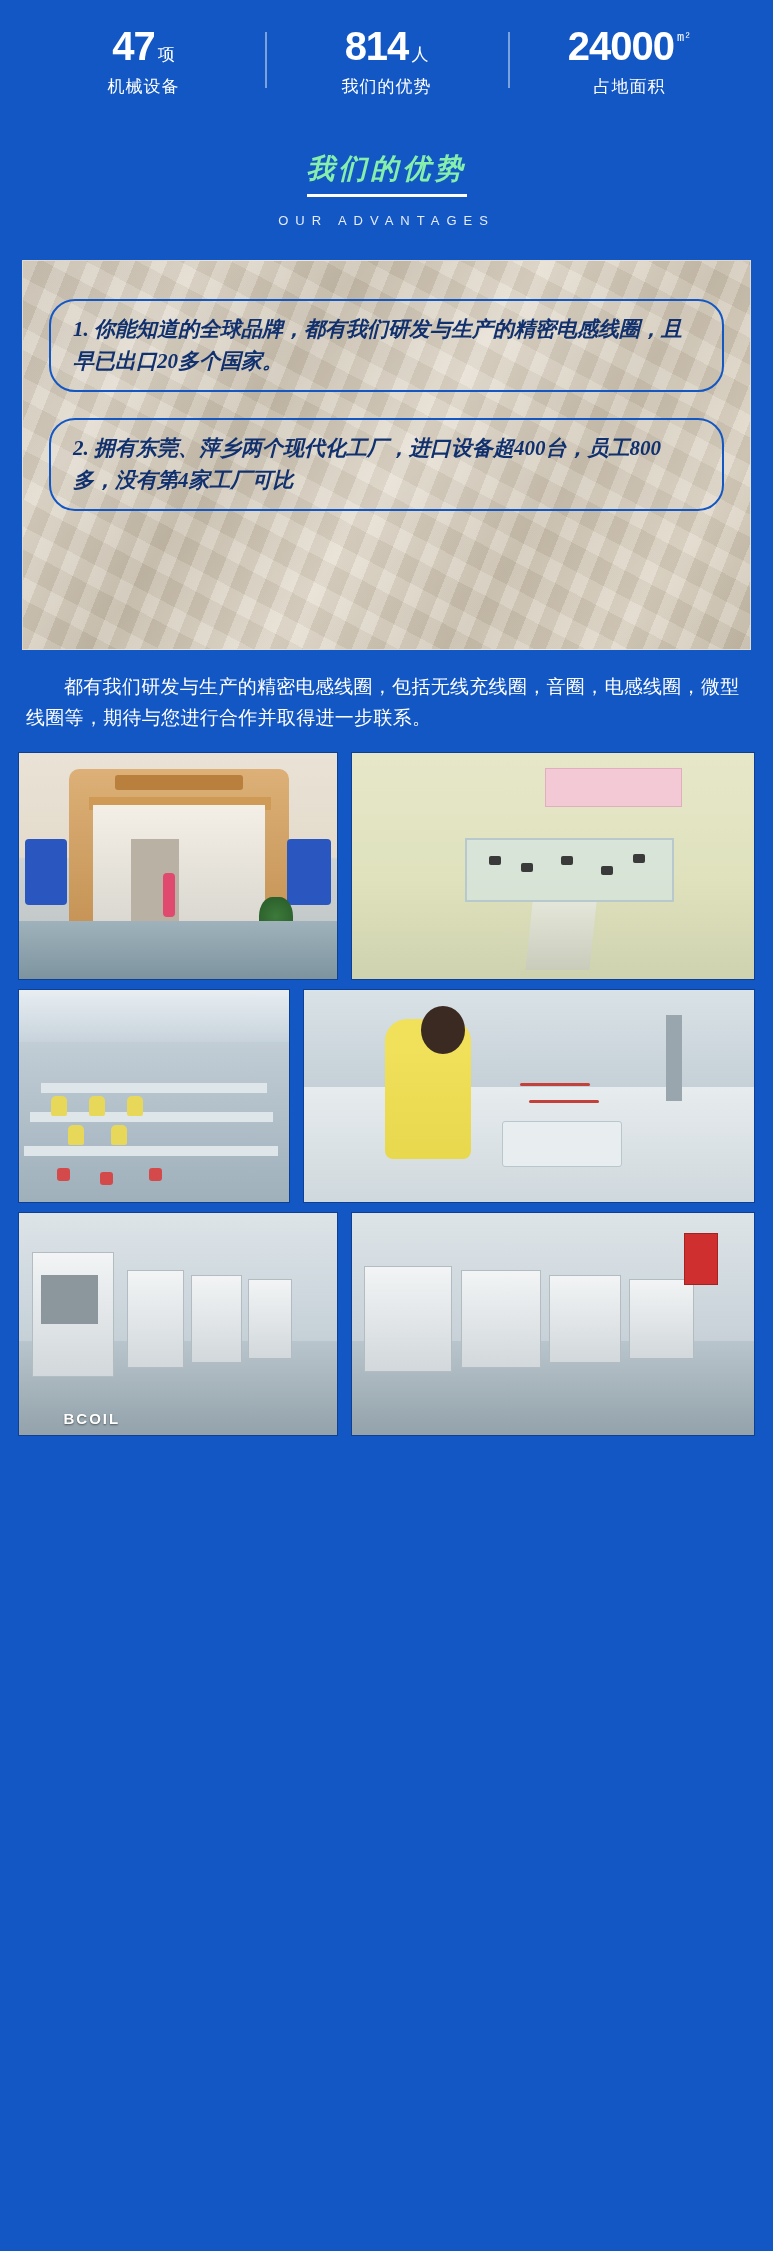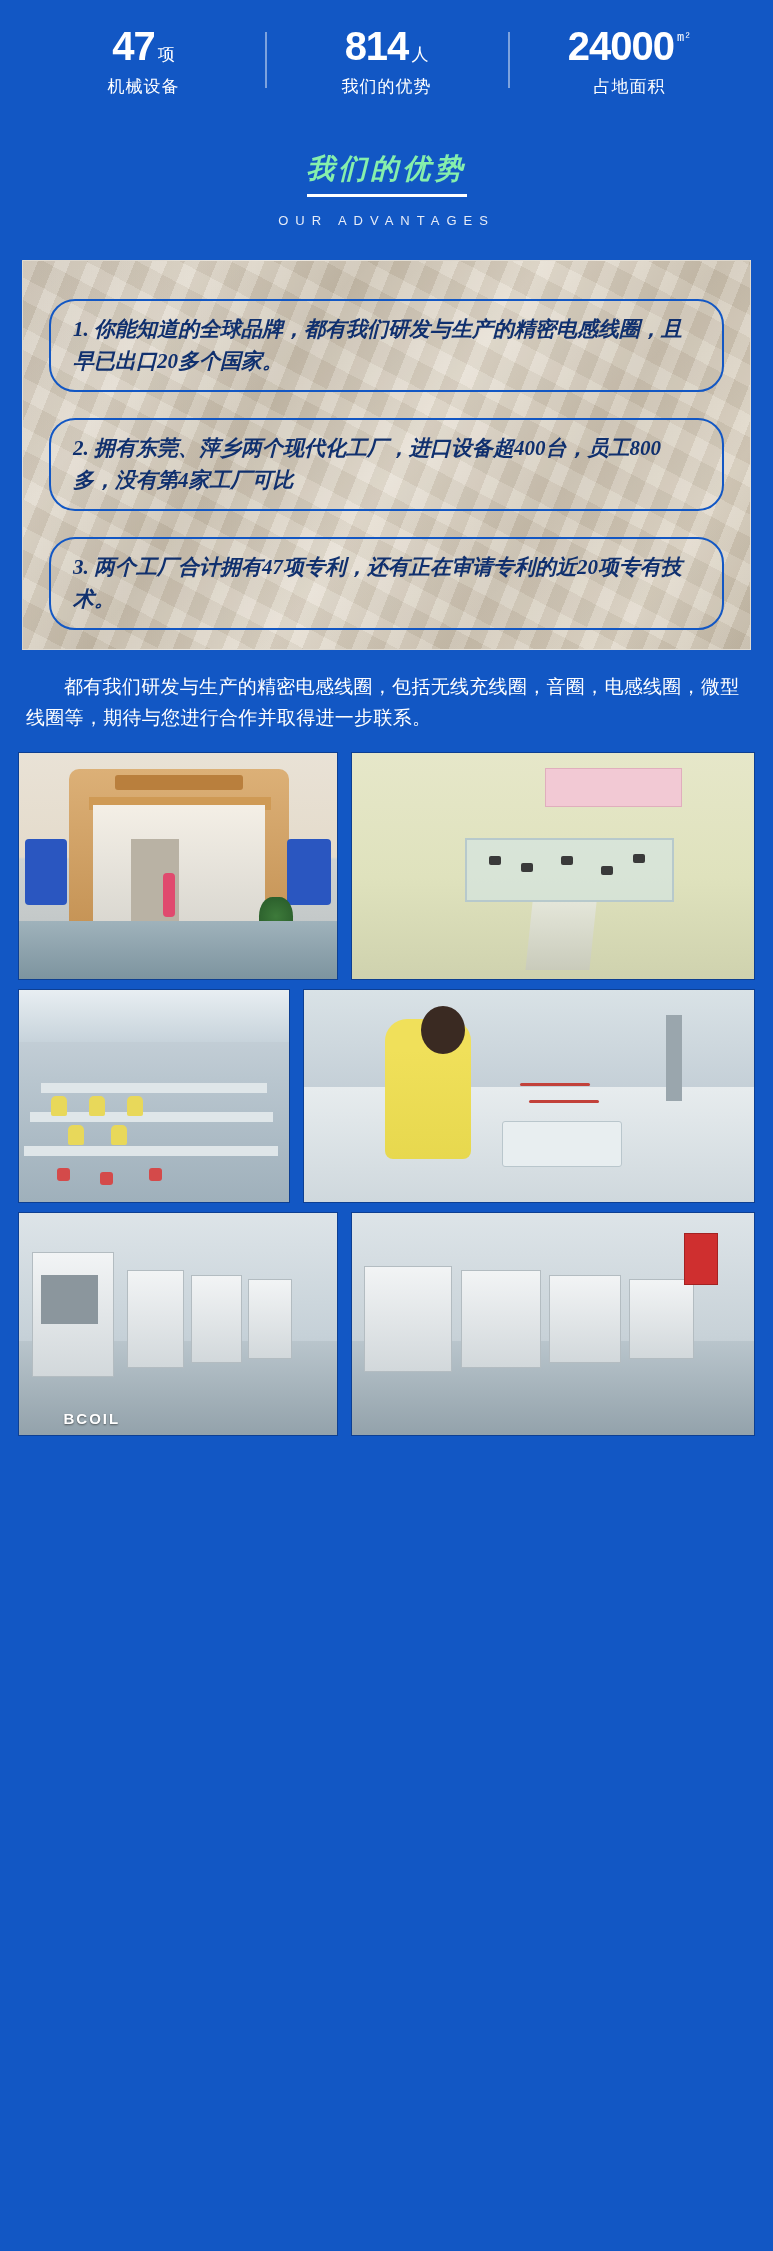--- a/index.html
+++ b/index.html
@@ -326,21 +326,20 @@
 
   <div class="title-block">
     <div class="title-cn">我们的优势</div>
     <div class="title-en">OUR ADVANTAGES</div>
   </div>
 
   <div class="adv-panel">
     <div class="adv-list">
       <div class="adv-item">1. 你能知道的全球品牌，都有我们研发与生产的精密电感线圈，且早已出口20多个国家。</div>
       <div class="adv-item">2. 拥有东莞、萍乡两个现代化工厂，进口设备超400台，员工800多，没有第4家工厂可比</div>
-      <div class="adv-item">3. 两个工厂合计拥有47项专利，还有正在审请专利的近20项专有技术。</div>
     </div>
   </div>
 
   <div class="para-block">
     <p><span class="indent"></span><span>都有我们研发与生产的精密电感线圈，包括无线充线圈，音圈，电感线圈，微型线圈等，期待与您进行合作并取得进一步联系。</span></p>
   </div>
 
   <div class="photos">
 
     <div class="prow">

